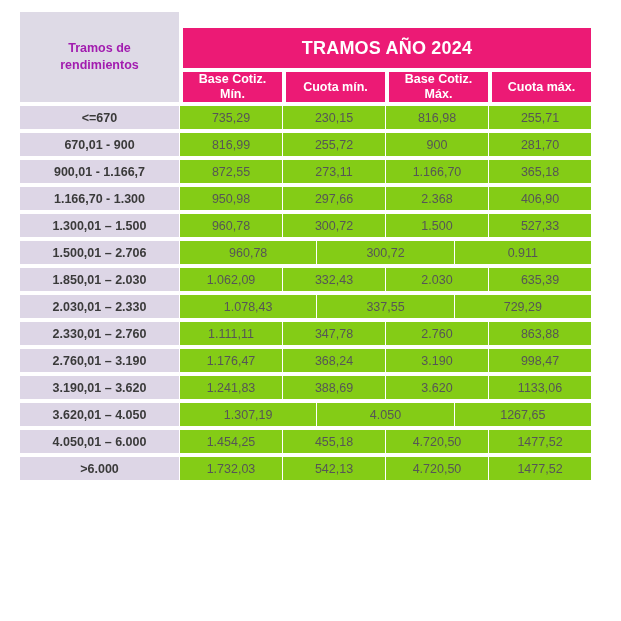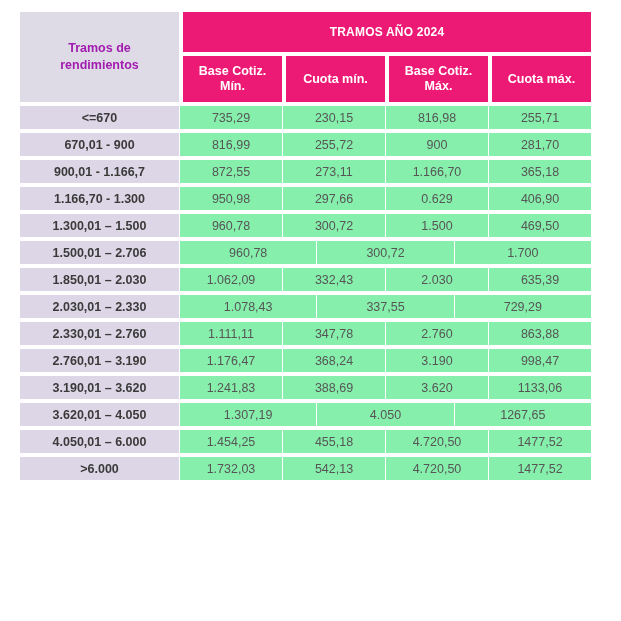--- a/index.html
+++ b/index.html
@@ -50,25 +50,26 @@
     display: flex;
     flex-direction: column;
     gap: 4px;
   }
 
   .title-bar {
     flex: 0 0 40px;
     background: #ec1a75;
     color: #ffffff;
     font-weight: bold;
-    font-size: 12px;
+    font-size: 18px;
     letter-spacing: 0.2px;
     display: flex;
     align-items: center;
     justify-content: center;
+    margin-top: 16px;
   }
 
   .subhead-row {
     flex: 1 1 auto;
     display: flex;
     gap: 4px;
     border-radius: 9px;
   }
 
   .subhead-cell {
@@ -110,21 +111,21 @@
     display: flex;
     align-items: center;
     justify-content: center;
     text-align: center;
     box-sizing: border-box;
     padding: 0 4px;
   }
 
   .data-cell {
     flex: 1 1 0;
-    background: #86efac;
+    background: #84cc16;
     color: #565656;
     font-size: 12.5px;
     font-weight: normal;
     display: flex;
     align-items: center;
     justify-content: center;
     text-align: right;
     box-sizing: border-box;
     padding: 0 15px;
   }
@@ -188,35 +189,35 @@
         <div class="row-label">900,01 - 1.166,7</div>
         <div class="data-cell">872,55</div>
         <div class="data-cell">273,11</div>
         <div class="data-cell">1.166,70</div>
         <div class="data-cell">365,18</div>
       </div>
       <div class="data-row">
         <div class="row-label">1.166,70 - 1.300</div>
         <div class="data-cell">950,98</div>
         <div class="data-cell">297,66</div>
-        <div class="data-cell">0.629</div>
+        <div class="data-cell">2.368</div>
         <div class="data-cell">406,90</div>
       </div>
       <div class="data-row">
         <div class="row-label">1.300,01 – 1.500</div>
         <div class="data-cell">960,78</div>
         <div class="data-cell">300,72</div>
         <div class="data-cell">1.500</div>
-        <div class="data-cell">469,50</div>
+        <div class="data-cell">527,33</div>
       </div>
       <div class="data-row">
         <div class="row-label">1.500,01 – 2.706</div>
         <div class="data-cell">960,78</div>
         <div class="data-cell">300,72</div>
-        <div class="data-cell">1.700</div>
+        <div class="data-cell">0.911</div>
       </div>
       <div class="data-row">
         <div class="row-label">1.850,01 – 2.030</div>
         <div class="data-cell">1.062,09</div>
         <div class="data-cell">332,43</div>
         <div class="data-cell">2.030</div>
         <div class="data-cell">635,39</div>
       </div>
       <div class="data-row">
         <div class="row-label">2.030,01 – 2.330</div>

